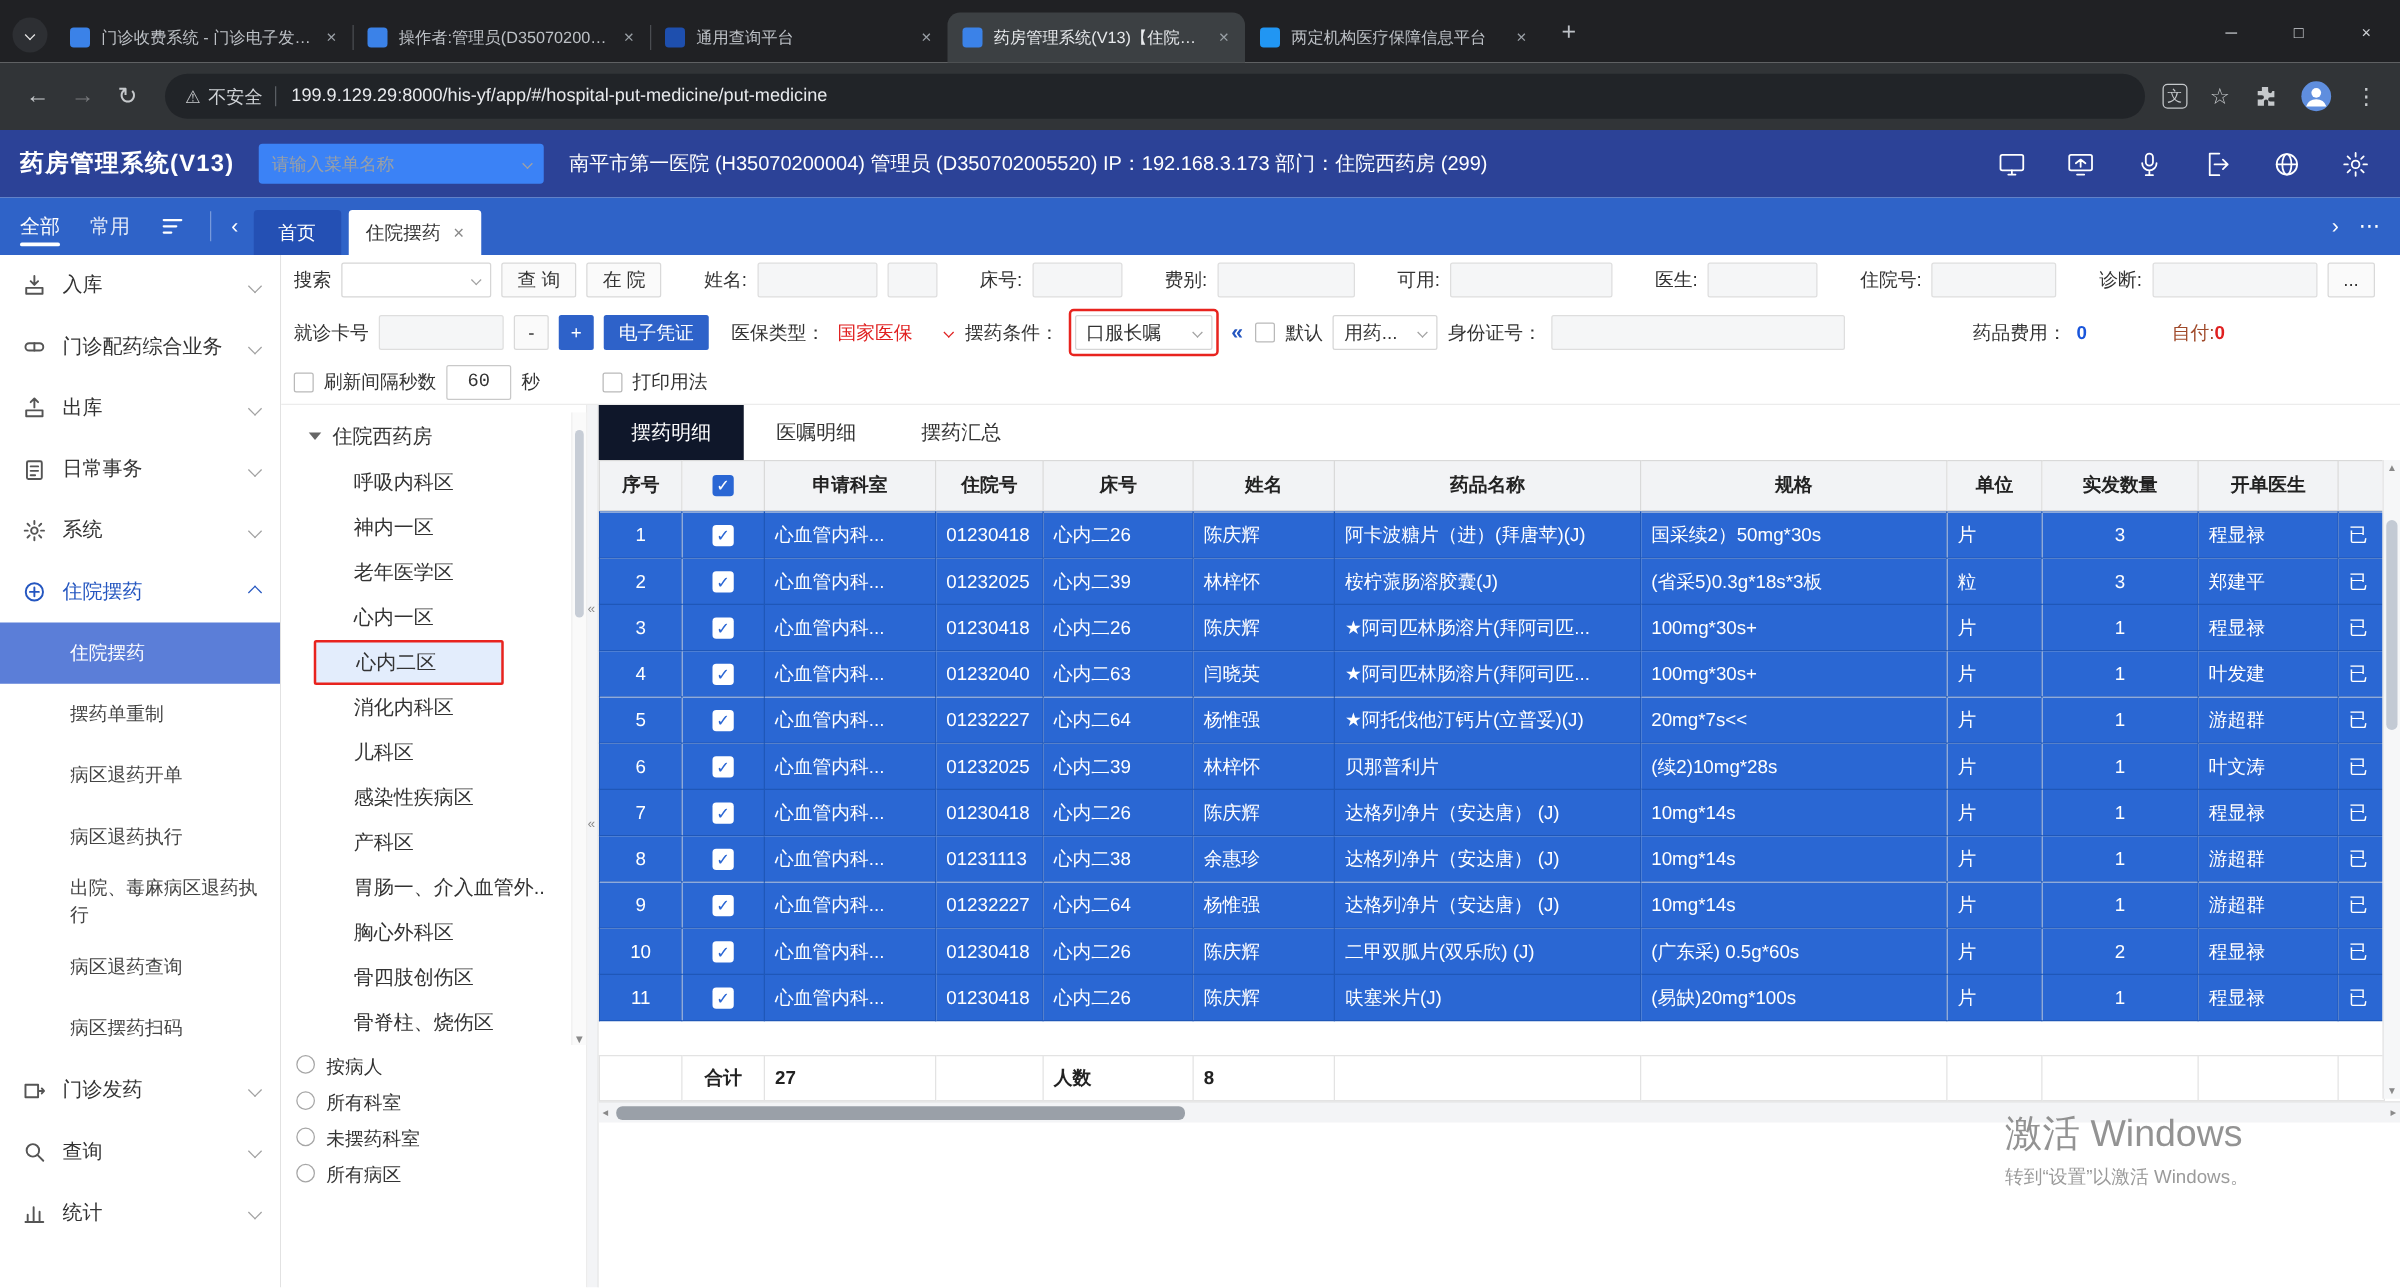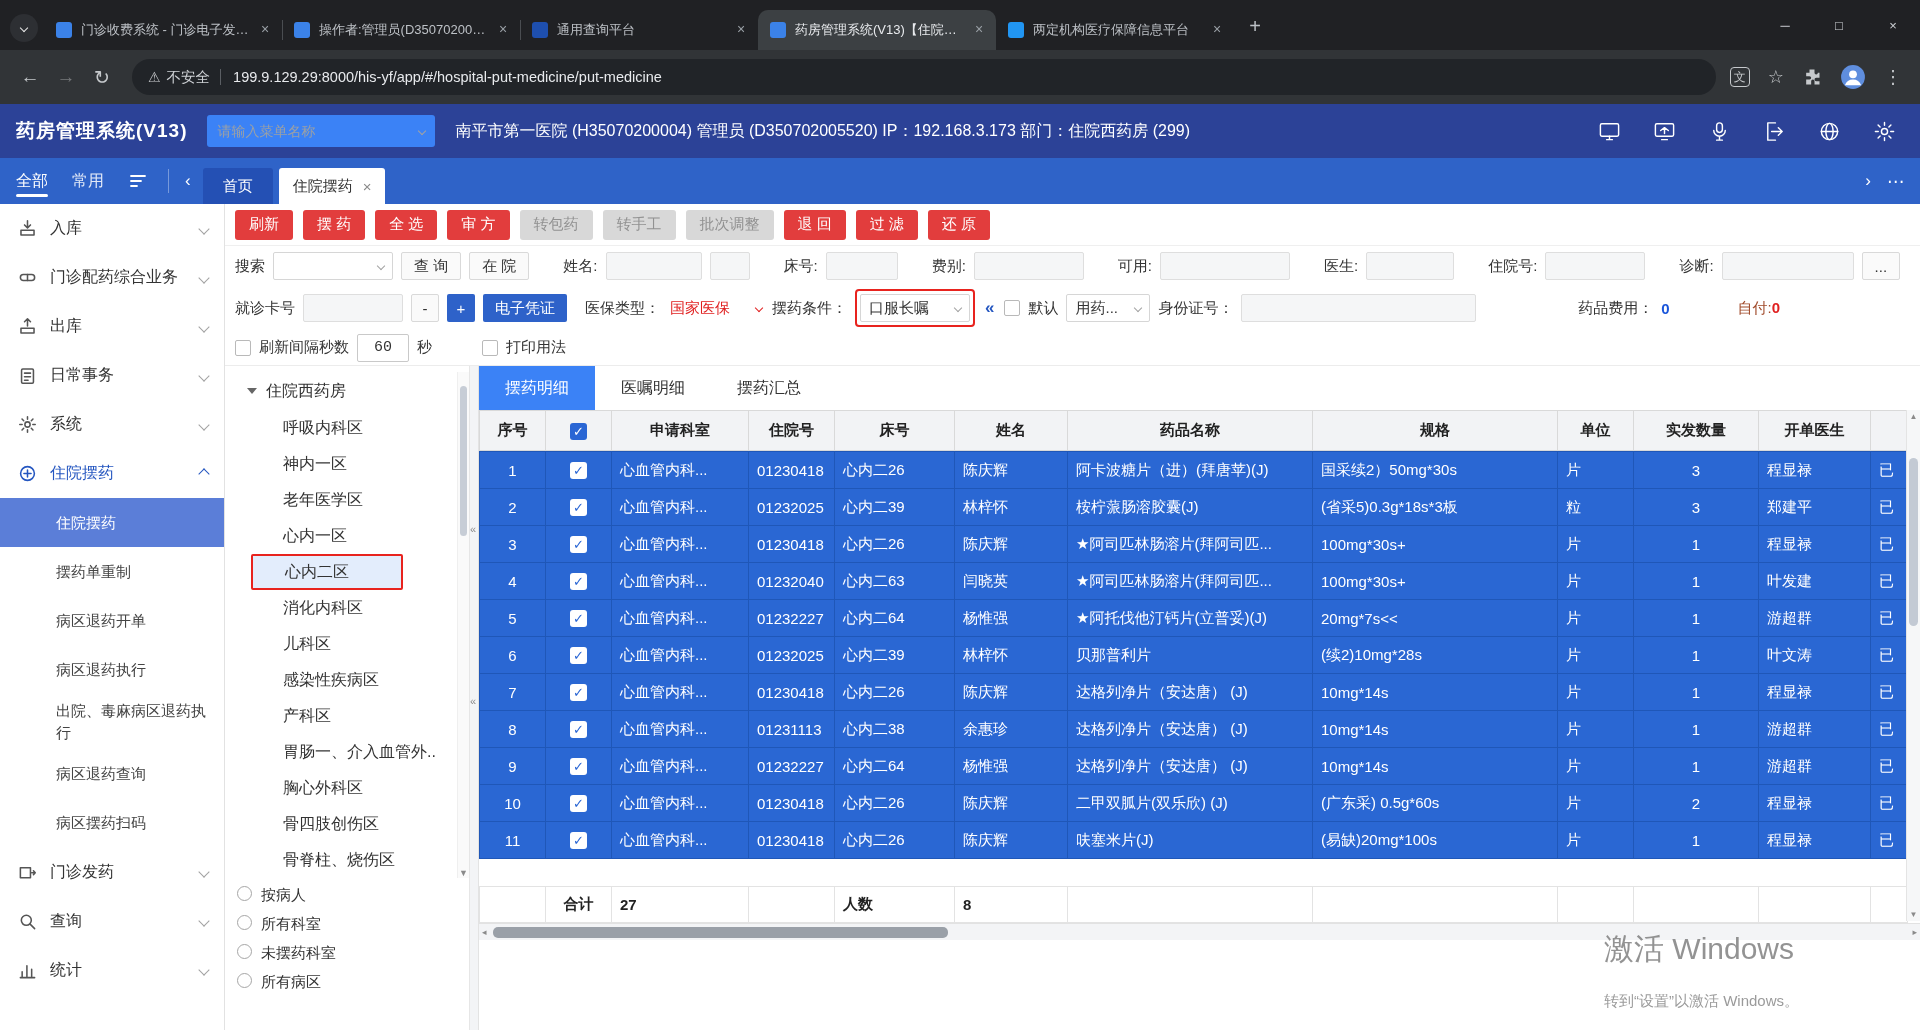--- a/index.html
+++ b/index.html
@@ -128,21 +128,21 @@
   .tree-opts{padding-top:8px}
   .tree-opt{height:29px;display:flex;align-items:flex-start;gap:9px;padding-left:12px;font-size:15px;color:#333;cursor:pointer}
   .radio{width:15px;height:15px;border:1px solid #a6a6a6;border-radius:50%;background:#fff;flex:none}
 
   .splitter{width:9px;background:#f3f4f6;border-right:1px solid #e3e3e3;position:relative;flex:none}
   .split-chev{position:absolute;left:0;font-size:11px;color:#8a8a8a;line-height:1}
 
   .tablepanel{flex:1;min-width:0;display:flex;flex-direction:column;position:relative;background:#fff}
   .ctabs{height:44px;display:flex;align-items:stretch;flex:none}
   .ctab{display:flex;align-items:center;padding:0 26px;font-size:16px;color:#333;cursor:pointer}
-  .ctab.active{background:#3b82f6;color:#fff}
+  .ctab.active{background:#0f172a;color:#fff}
 
   table.t{border-collapse:collapse;table-layout:fixed;width:1427px}
   table.t th{height:40px;background:#f2f3f5;border:1px solid #d9d9d9;font-size:15px;color:#222;font-weight:bold;text-align:center;white-space:nowrap;overflow:hidden;padding:0 4px}
   .rows-viewport{height:435px;overflow:hidden}
   table.rows td{height:37px;background:#2a67d3;color:#fff;border:1px solid #1f57b8;font-size:15px;padding:0 8px;white-space:nowrap;overflow:hidden;text-align:left}
   table.rows td:nth-child(1),table.rows td:nth-child(2),table.rows td:nth-child(10){text-align:center}
   table.tfoot td{height:36px;background:#fff;border:1px solid #e3e3e3;font-size:15px;font-weight:bold;color:#222;padding:0 8px;white-space:nowrap;overflow:hidden;text-align:left}
   table.tfoot td:nth-child(2){text-align:center}
   .cbxtbl{display:inline-block;width:17px;height:17px;border-radius:3px;font-size:13px;line-height:17px;font-weight:bold;text-align:center}
   .rowcb{background:#fff;color:#2a66d4}
@@ -155,21 +155,21 @@
   .vs-thumb{position:absolute;top:48px;left:2px;width:9px;height:168px;background:#c3cad4;border-radius:5px}
 
   .hscroll{height:17px;width:100%;background:#f3f4f6;border-top:1px solid #e2e2e2;position:relative;flex:none}
   .hs-thumb{position:absolute;left:14px;top:3px;width:455px;height:11px;background:#9aa0a8;border-radius:5px}
   .hscroll .arrow{position:absolute;top:0;bottom:0;display:flex;align-items:center;font-size:9px;color:#8a8a8a}
   .hs-left{left:3px}
   .hs-right{right:3px}
 
   .watermark{position:absolute;left:1379px;top:563px;color:rgba(120,120,120,.8)}
   .wm1{font-size:30px}
-  .wm2{font-size:15px;margin-top:22px;color:rgba(120,120,120,.75)}
+  .wm2{font-size:15px;margin-top:4px;color:rgba(120,120,120,.75)}
 </style>
 </head>
 <body>
 
 <div class="page">
 
   <div class="tabstrip">
     <div class="tabsearch">
         <span class="chev sm white"></span>
       </div>
@@ -405,32 +405,20 @@
               <path d="M3.5 13V9M7.5 13V4M11.5 13V7M2 14h12"></path>
             </svg>
           </span>
           <span class="sb-label">统计</span>
           <span class="chev "></span>
         </div>
       </div>
 
     <div class="rightpane">
 
-      <div class="toolbar" id="toolbar-btns">
-          <button class="tbtn">刷新</button>
-          <button class="tbtn">摆 药</button>
-          <button class="tbtn">全 选</button>
-          <button class="tbtn">审 方</button>
-          <button class="tbtn disabled">转包药</button>
-          <button class="tbtn disabled">转手工</button>
-          <button class="tbtn disabled">批次调整</button>
-          <button class="tbtn">退 回</button>
-          <button class="tbtn">过 滤</button>
-          <button class="tbtn">还 原</button>
-        </div>
 
       <div class="frow frow1">
         <span class="flabel">搜索</span>
         <div class="sel w120">
             <span></span>
             <span class="chev sm"></span>
           </div>
         <button class="btn-plain">查 询</button>
         <button class="btn-plain">在 院</button>
         <span class="flabel ml">姓名:</span>

